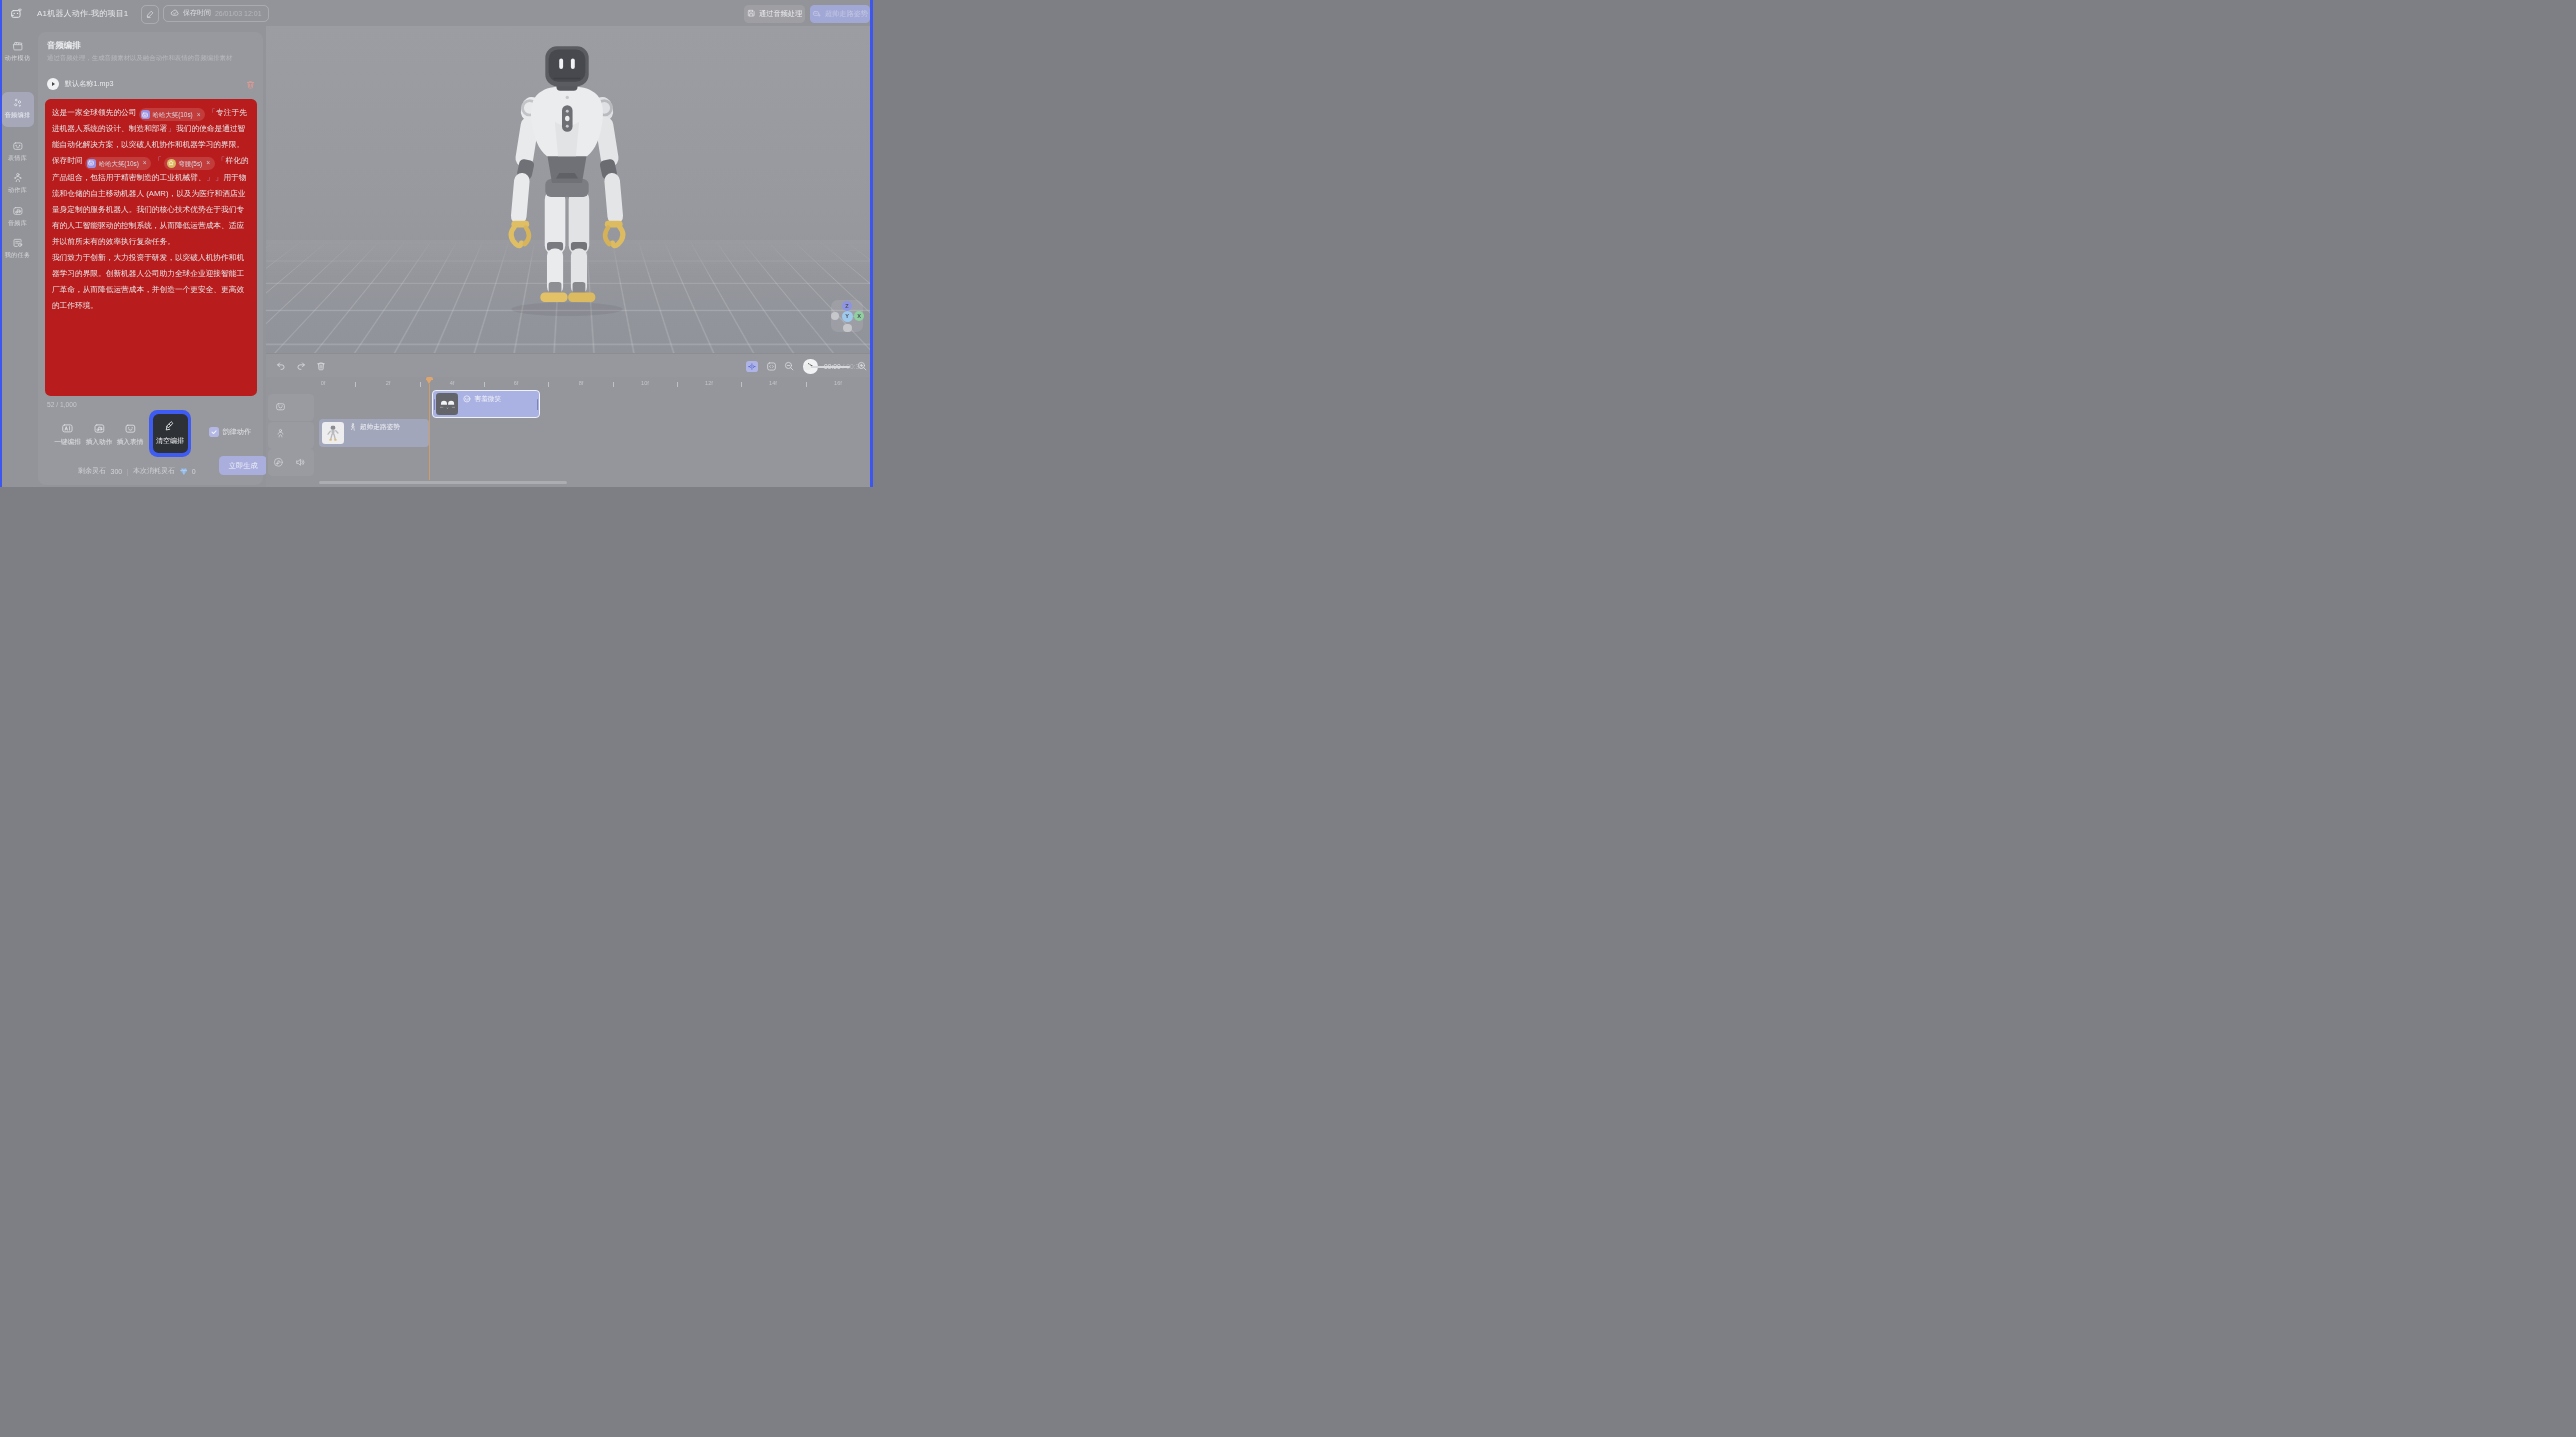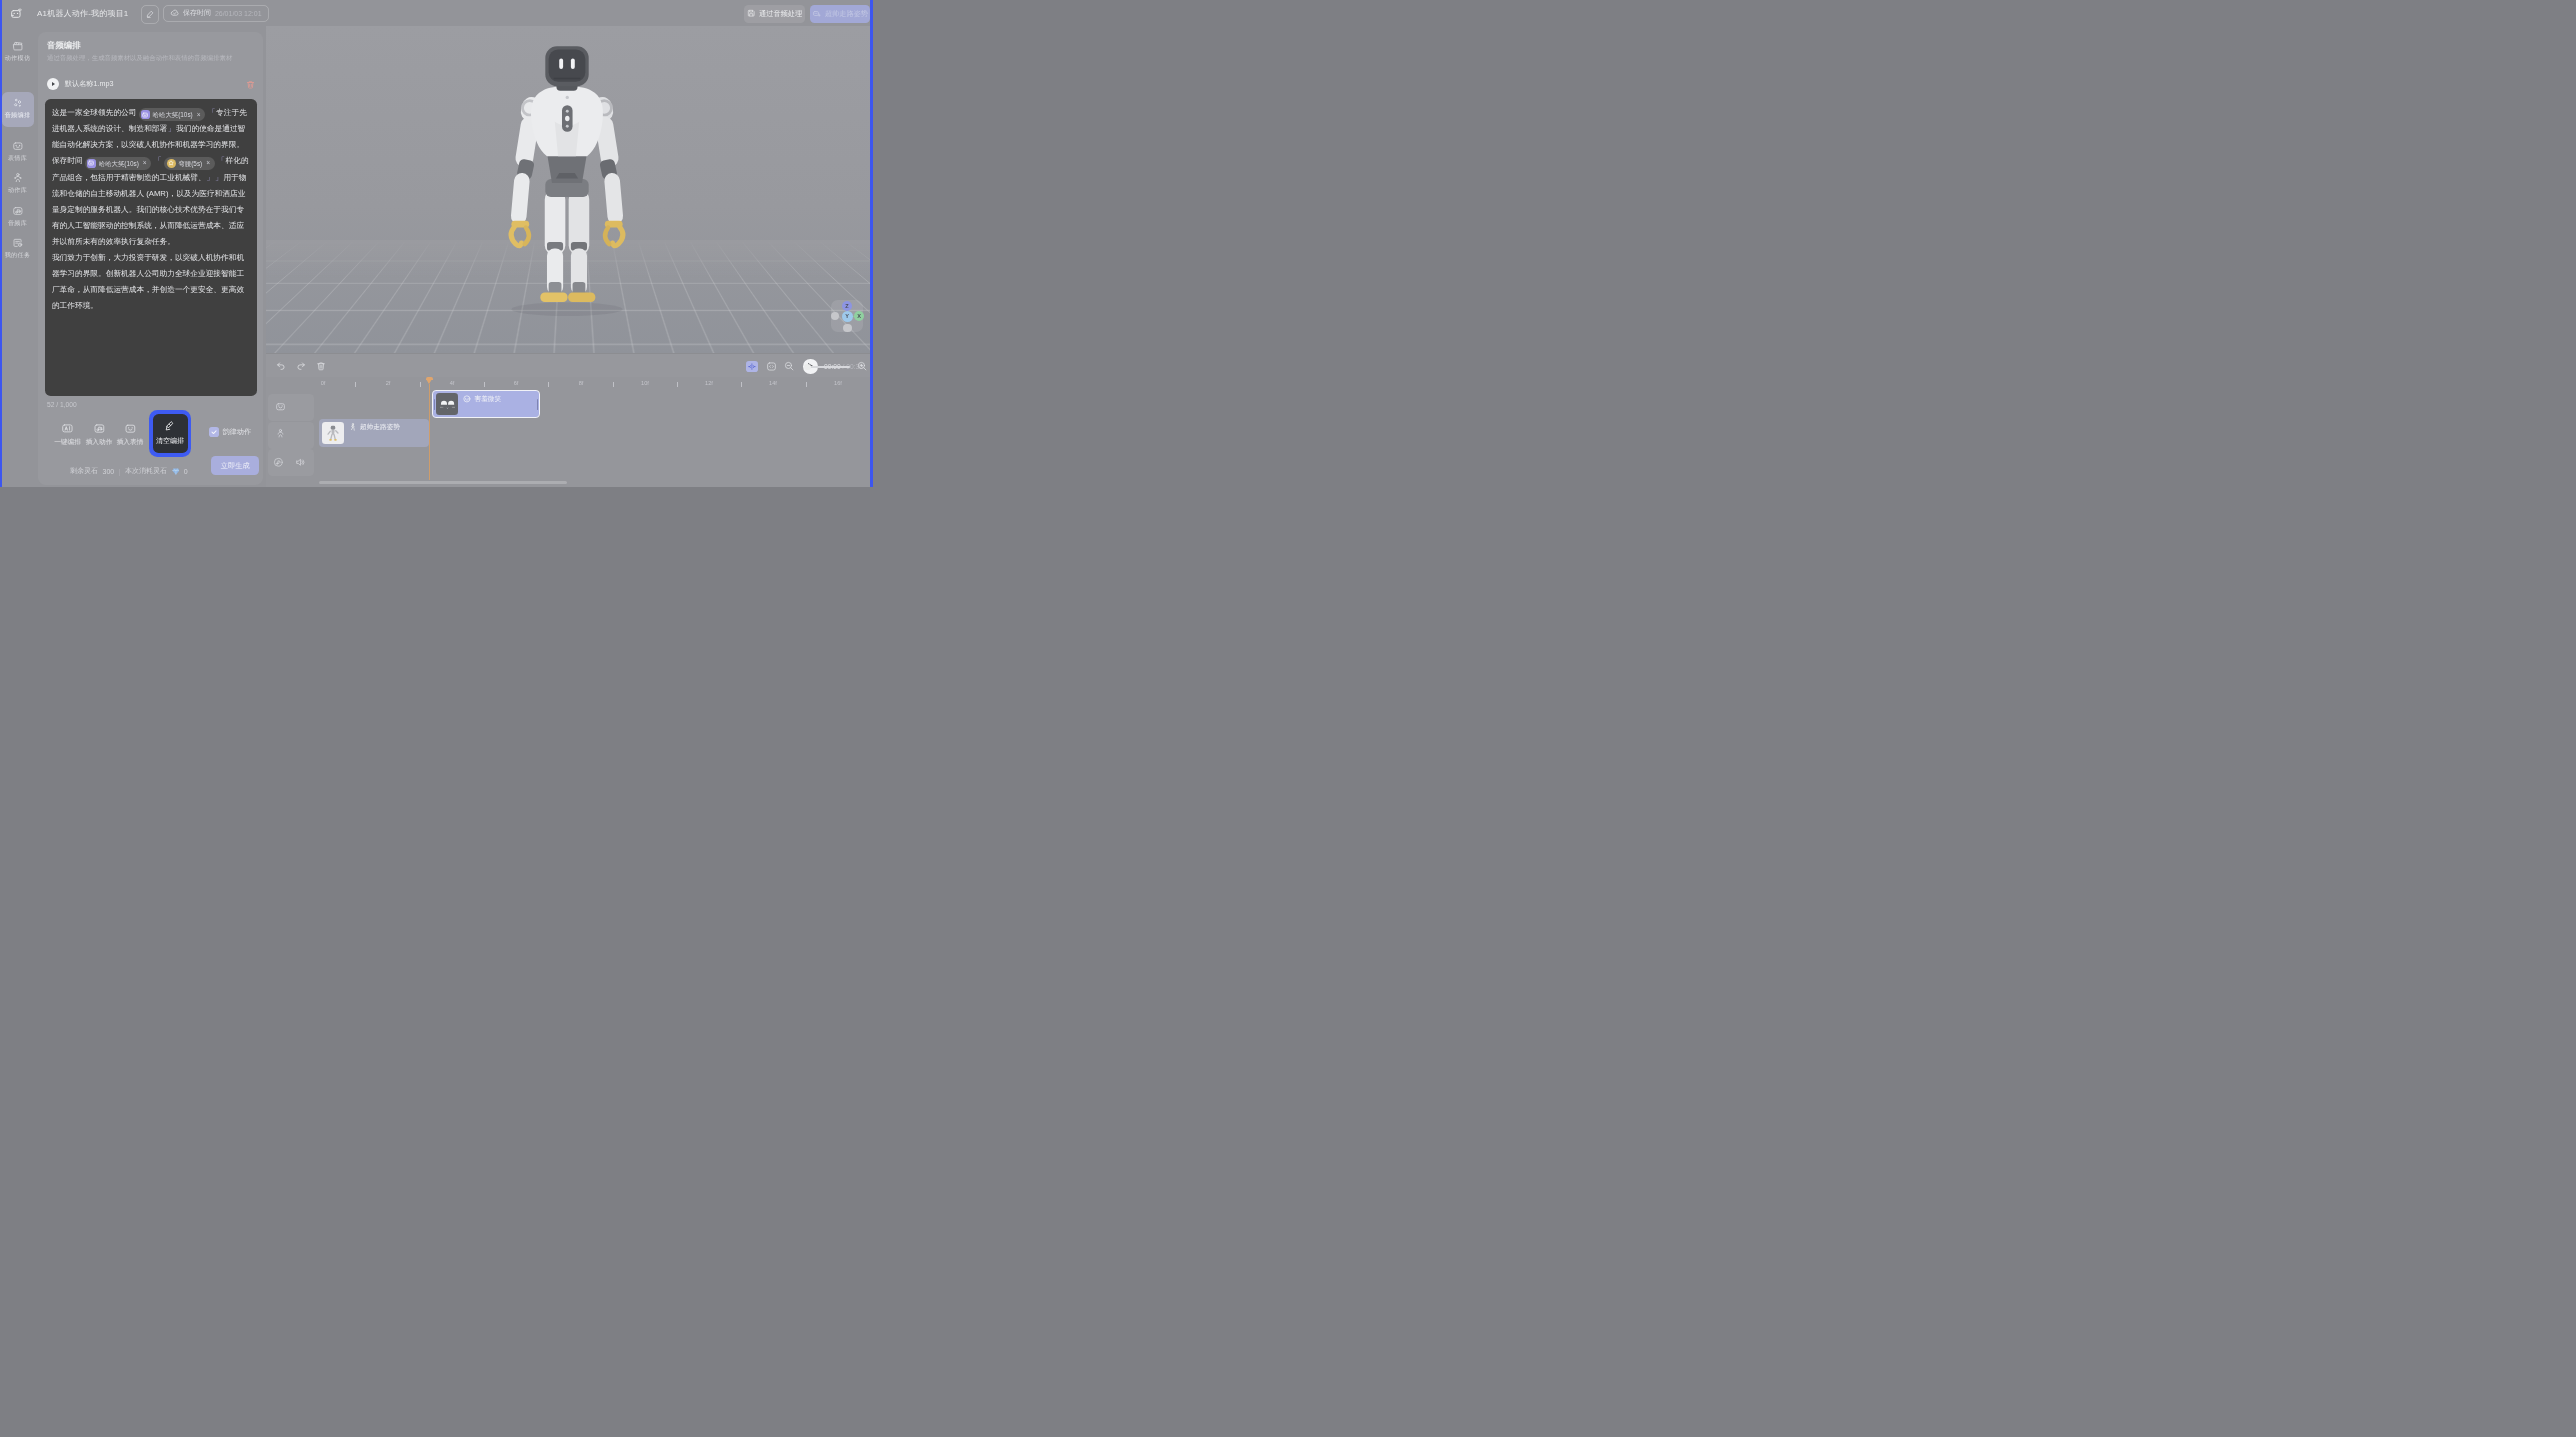--- a/index.html
+++ b/index.html
@@ -32,40 +32,40 @@
   .side-active-bg{position:absolute;left:1.7px;top:66px;width:32px;height:35px;background:#a6a8ba;border-radius:5.6px;}
   .side-item.active{color:#eef0f6;}
   
   .panel{position:absolute;left:38px;top:32px;width:225px;height:453px;background:#98999e;border-radius:7.8px;}
   .panel-title{position:absolute;left:9px;top:7.8px;font-size:8.4px;font-weight:bold;color:#ecedef;}
   .panel-sub{position:absolute;left:9px;top:22px;width:209px;font-size:6.4px;color:#b8b9bf;}
   .audio-row{position:absolute;left:9px;top:45px;width:208px;height:14.5px;display:flex;align-items:center;gap:5.6px;}
   .play-circle{width:12.2px;height:12.2px;border-radius:50%;background:#f1f2f4;display:flex;align-items:center;justify-content:center;}
   .play-circle .tri{width:0;height:0;border-left:3.9px solid #45474c;border-top:2.5px solid transparent;border-bottom:2.5px solid transparent;margin-left:1.1px;}
   .audio-name{font-size:7.2px;color:#eaebed;flex:1;}
-  .editor{position:absolute;left:6.7px;top:67px;width:212px;height:297px;background:#404040;border-radius:5.6px;padding:5.6px 7.2px;box-sizing:border-box;
+  .editor{position:absolute;left:6.7px;top:67px;width:212px;height:297px;background:#b91c1c;border-radius:5.6px;padding:5.6px 7.2px;box-sizing:border-box;
     font-size:7.7px;line-height:16px;color:#e4e5e8;overflow:hidden;}
   .editor .bracket{color:#b2ace6;margin:0 0.6px;}
   .tag{display:inline-flex;align-items:center;gap:2.8px;background:rgba(255,255,255,0.14);border-radius:7.2px;height:12.8px;padding:0 4.5px 0 2.2px;margin:0 2.2px;vertical-align:-3.3px;}
   .tag .t-ic{width:9px;height:9px;border-radius:2.8px;display:flex;align-items:center;justify-content:center;}
   .tag.purple .t-ic{background:#9b92e3;}
   .tag.yellow .t-ic{background:#dcba62;border-radius:50%;}
   .tag .t-label{font-size:6.4px;color:#dadbe1;white-space:nowrap;}
   .tag .t-x{font-size:6.7px;color:#c7c8cf;margin-left:1.1px;line-height:1;}
   .char-count{position:absolute;left:9px;top:369px;font-size:6.7px;color:#c7c8cd;}
   .tool-row{position:absolute;left:0px;top:385px;width:225px;height:39px;}
   .tool-btn{position:absolute;width:30px;display:flex;flex-direction:column;align-items:center;gap:3.3px;color:#e0e1e5;}
   .tool-btn .t-lb{font-size:6.7px;white-space:nowrap;}
   .clear-high{position:absolute;left:111px;top:-7.2px;width:42px;height:47px;background:#3e5bf2;border-radius:8.4px;display:flex;align-items:center;justify-content:center;z-index:5;}
   .clear-inner{width:35px;height:39px;background:#2e3136;border-radius:5.6px;display:flex;flex-direction:column;align-items:center;justify-content:center;gap:3.9px;color:#f4f5f7;}
   .clear-inner .t-lb{font-size:7px;}
   .rhythm{position:absolute;left:171px;top:10px;display:flex;align-items:center;gap:3.9px;}
   .checkbox{width:9.5px;height:9.5px;border-radius:2.8px;background:#b2b7e6;display:flex;align-items:center;justify-content:center;}
   .rhythm .r-lb{font-size:7.2px;color:#e3e4e8;}
-  .panel-footer{position:absolute;left:4px;top:426px;width:225px;height:26px;display:flex;align-items:center;}
+  .panel-footer{position:absolute;left:12px;top:426px;width:225px;height:26px;display:flex;align-items:center;}
   .pf-text{position:absolute;left:28px;top:8.4px;font-size:7px;color:#d2d3d8;display:flex;align-items:center;gap:4.5px;white-space:nowrap;}
   .pf-div{color:#aeafb5;}
   .gen-btn{position:absolute;right:7.8px;top:-1.7px;width:48px;height:18.4px;background:#a9aedd;border-radius:4.5px;display:flex;align-items:center;justify-content:center;font-size:7.2px;color:#f1f2fa;}
   
   .viewport{position:absolute;left:266px;top:26px;width:605px;height:327px;overflow:hidden;
     background:linear-gradient(180deg,#9c9da2 0%,#98999e 55%,#90939a 100%);}
   .floor{position:absolute;left:-122px;top:216px;width:857px;height:178px;
     background-image:linear-gradient(rgba(255,255,255,0.30) 0.8px,transparent 0.8px),linear-gradient(90deg,rgba(255,255,255,0.30) 0.8px,transparent 0.8px);
     background-size:26px 26px;transform:perspective(239px) rotateX(49deg);transform-origin:top center;opacity:.55;}
   .floor-fade{position:absolute;left:0;top:214px;width:100%;height:39px;background:linear-gradient(180deg,#9a9ba0 0%,rgba(154,155,160,0) 100%);}

